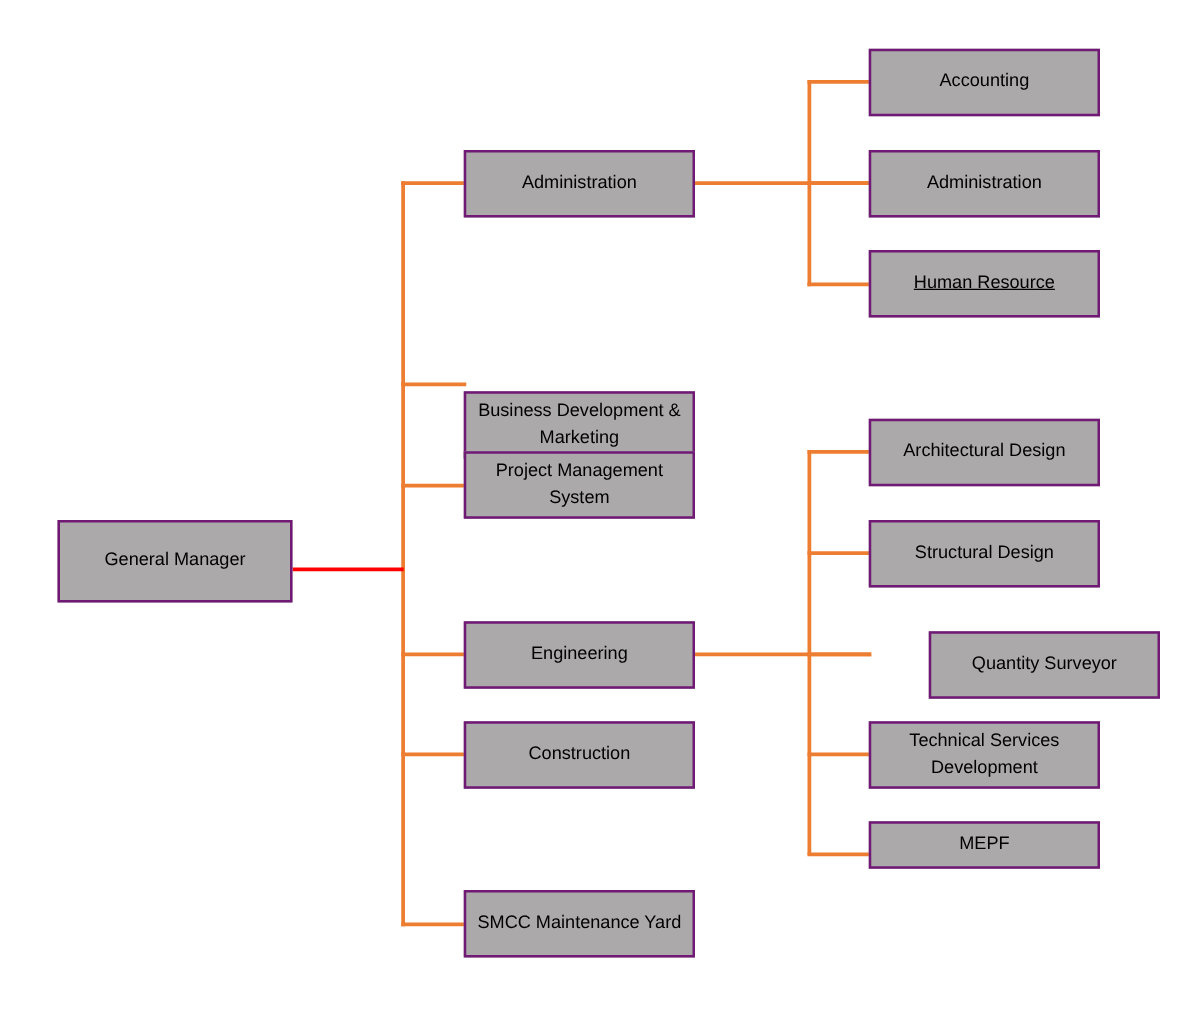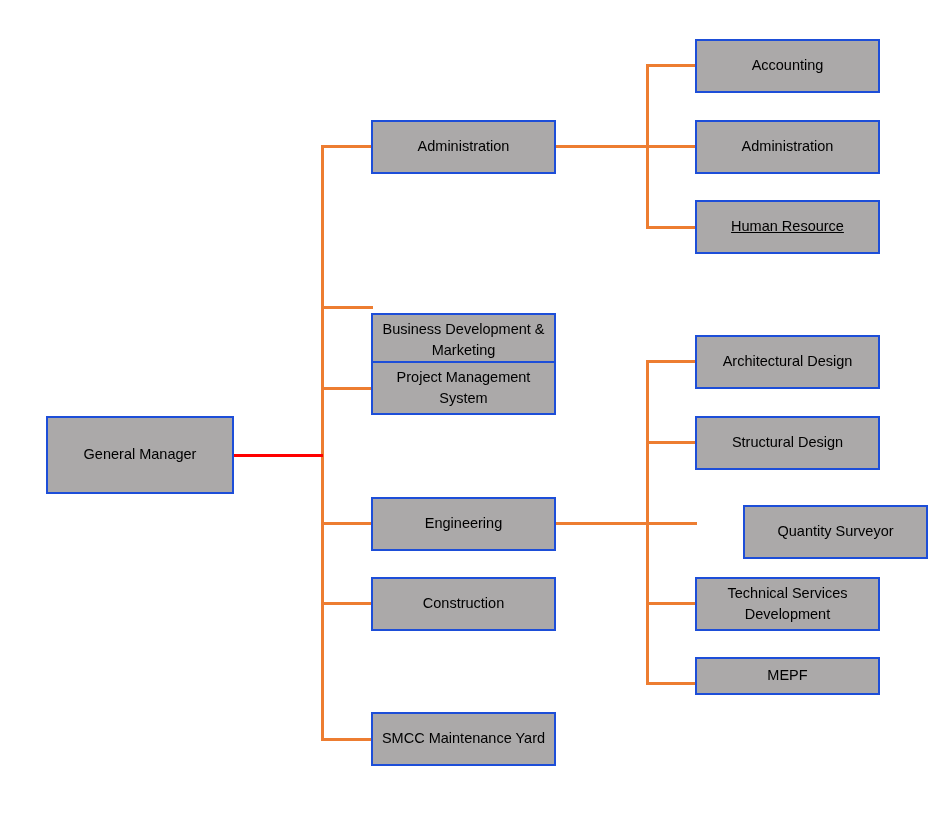--- a/index.html
+++ b/index.html
@@ -15,21 +15,21 @@
     position: relative;
     width: 946px;
     height: 821px;
     background: #ffffff;
     overflow: hidden;
   }
   .org-box {
     position: absolute;
     box-sizing: border-box;
     background: #ABA9A9;
-    border: 2px solid #1d4ed8;
+    border: 2px solid #701a75;
     display: flex;
     align-items: center;
     justify-content: center;
     text-align: center;
     color: #000000;
     font-size: 14.5px;
     line-height: 1.45;
     font-family: "Liberation Sans", sans-serif;
     padding: 2px 6px;
     z-index: 3;
@@ -82,21 +82,21 @@
   <div class="conn conn-h" style="left:556px; top:522px; width:141px;"></div>
 
   <div class="conn conn-v" style="left:646px; top:360px; height:324px;"></div>
 
   <div class="conn conn-h" style="left:646px; top:360px; width:51px;"></div>
   <div class="conn conn-h" style="left:646px; top:441px; width:51px;"></div>
   <div class="conn conn-h" style="left:646px; top:522px; width:51px;"></div>
   <div class="conn conn-h" style="left:646px; top:602px; width:51px;"></div>
   <div class="conn conn-h" style="left:646px; top:682px; width:51px;"></div>
 
-  <div class="org-box" style="left:46px; top:416px; width:188px; height:78px;">
+  <div class="org-box" style="left:46px; top:416px; width:188px; height:66px;">
     <span class="box-label">General Manager</span>
   </div>
 
   <div class="org-box" style="left:371px; top:120px; width:185px; height:54px;">
     <span class="box-label">Administration</span>
   </div>
   <div class="org-box" style="left:371px; top:281px; width:185px; height:54px;margin-top:32px;">
     <span class="box-label">Business Development &amp;
 Marketing</span>
   </div>

